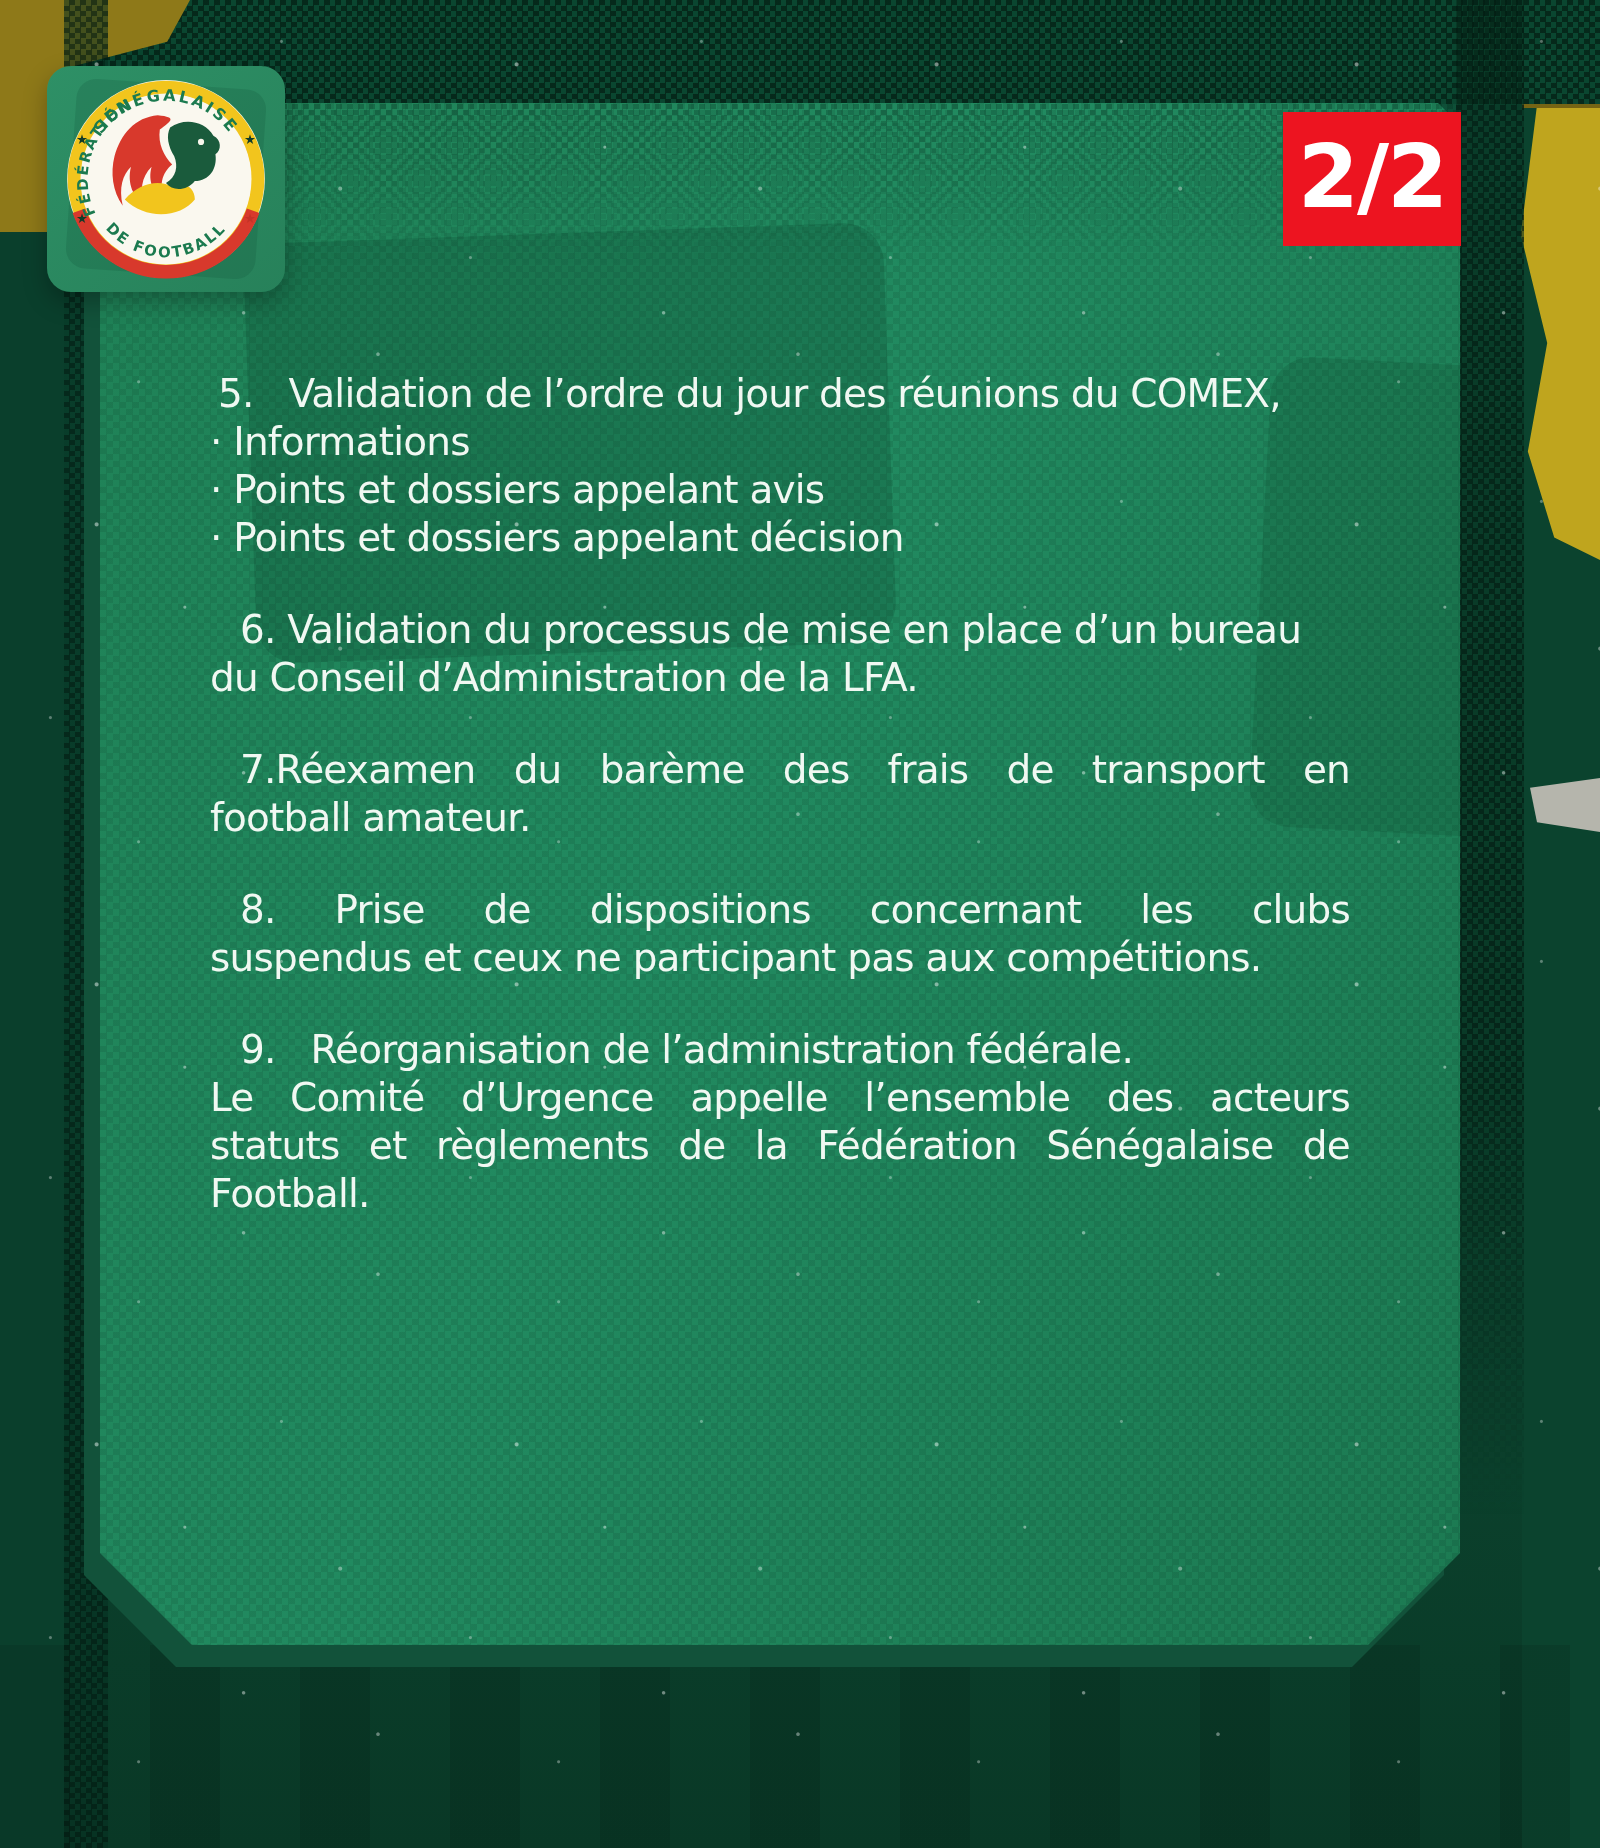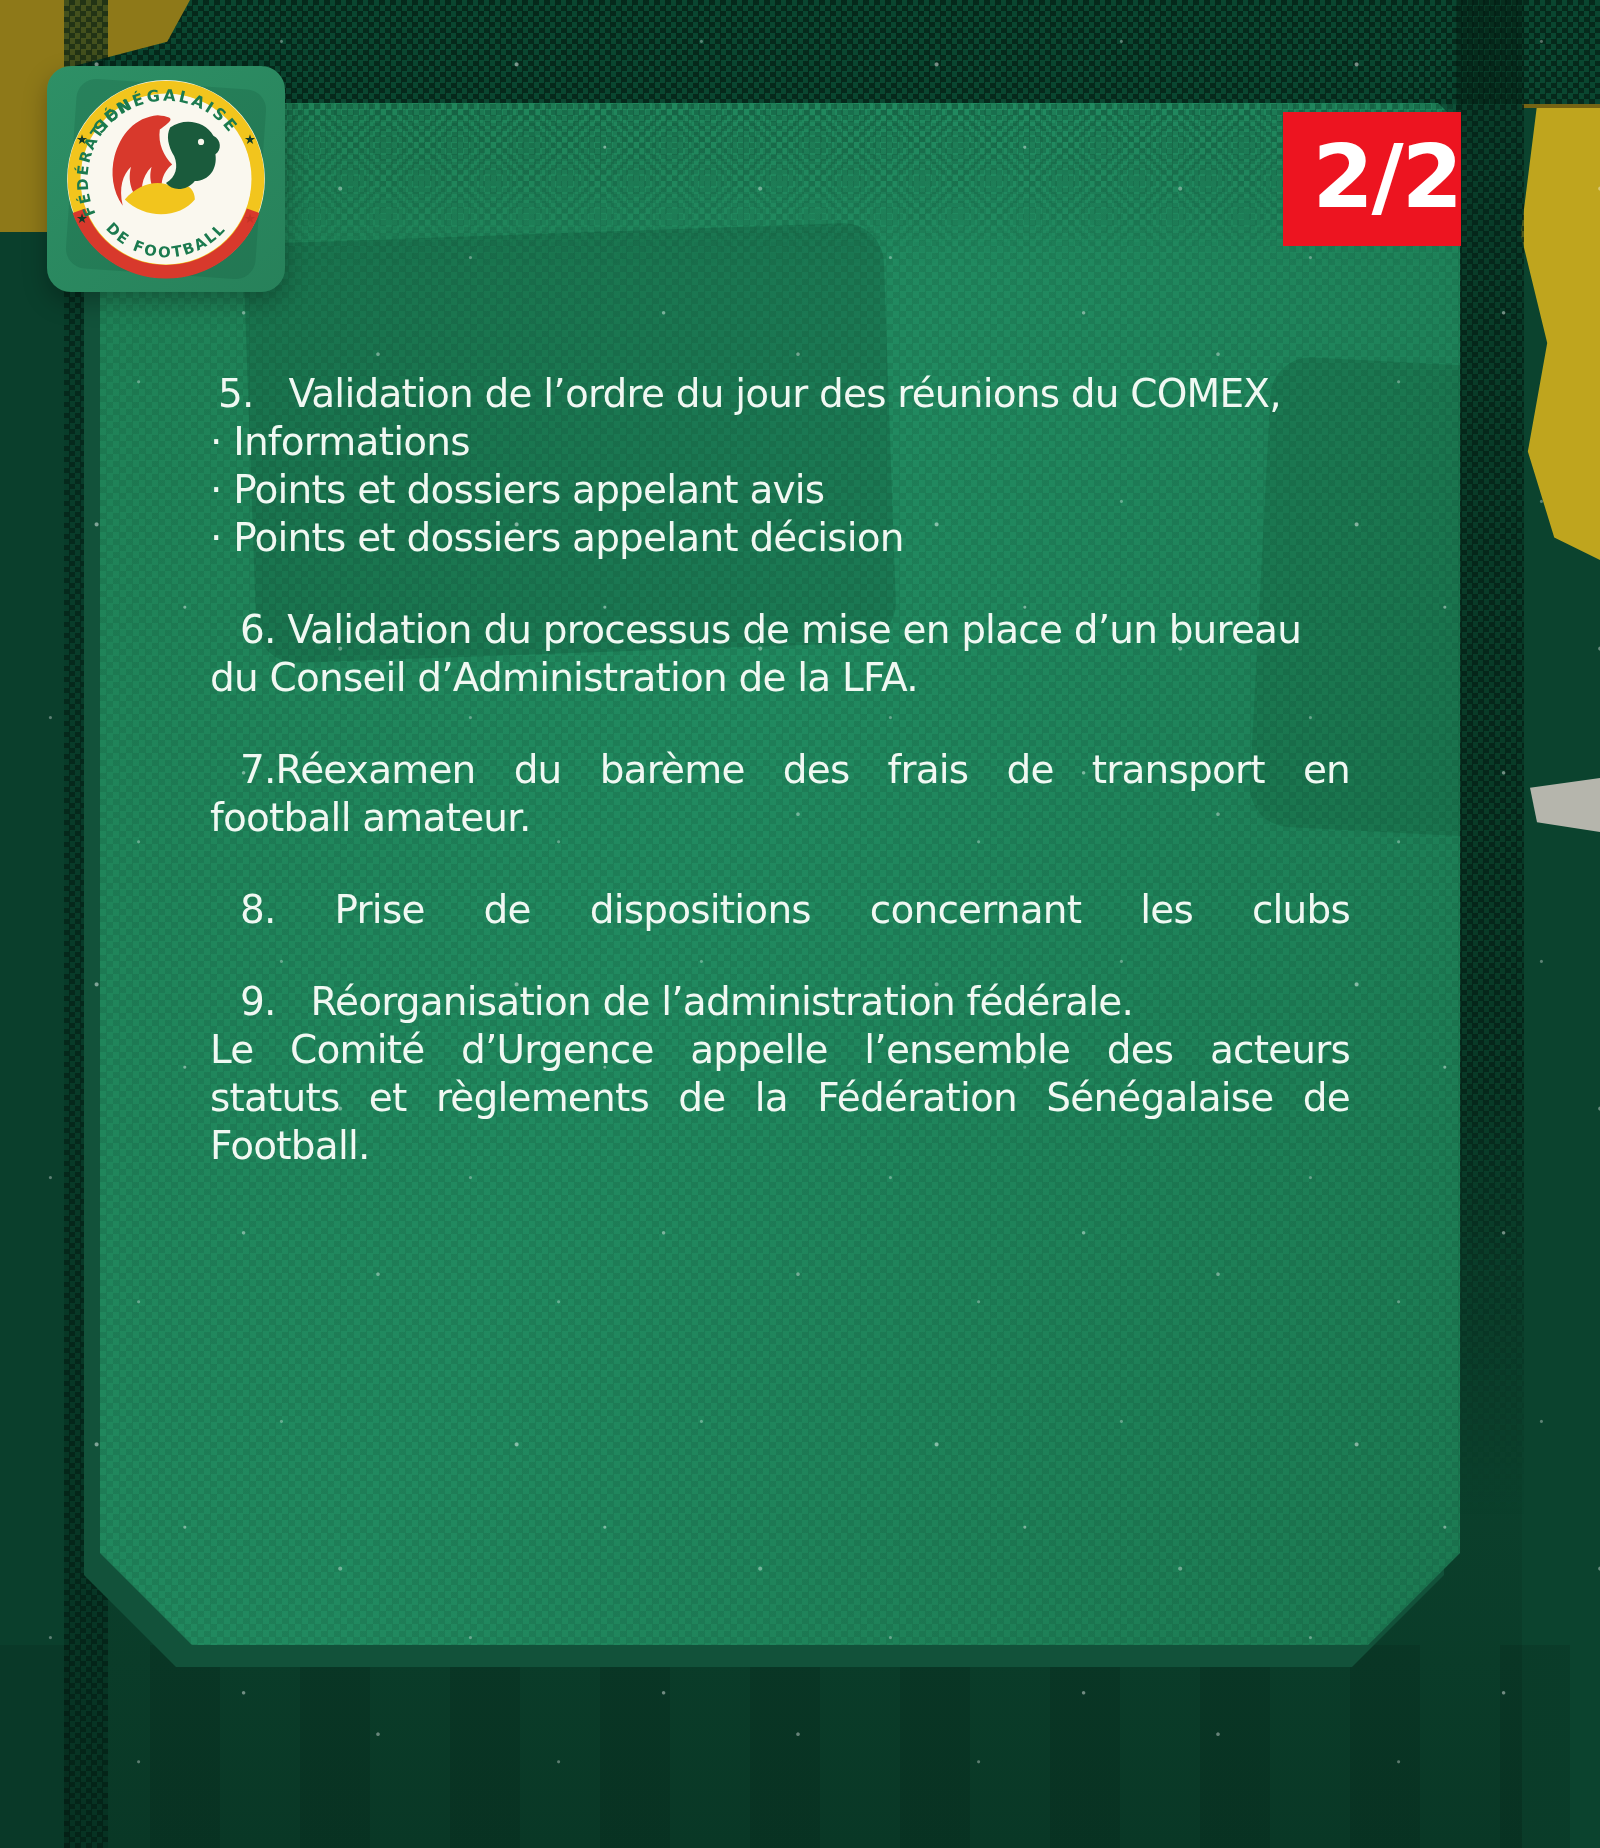--- a/index.html
+++ b/index.html
@@ -100,21 +100,21 @@
     position:absolute;left:47px;top:66px;width:238px;height:226px;border-radius:24px;
     background:linear-gradient(140deg,#2e9066,#27815a);
     box-shadow:0 10px 24px rgba(0,0,0,.28);
   }
   .logo-card .stripe{position:absolute;left:24px;top:18px;width:190px;height:190px;
     background:rgba(8,60,38,.15);border-radius:20px;transform:rotate(4deg);}
   .crest{position:absolute;left:16px;top:10px;}
   
   .page-badge{
     position:absolute;left:1283px;top:112px;width:178px;height:134px;background:#ed1420;
-    display:flex;align-items:center;justify-content:flex-end;
+    display:flex;align-items:center;justify-content:center;
   }
   .page-badge span{
     color:#ffffff;font-weight:bold;font-size:88px;letter-spacing:-2px;line-height:1;
     transform:translateY(-2px);
   }
 </style>
 </head>
 <body>
 
 <div id="stage">
@@ -150,20 +150,21 @@
     <div class="para" style="margin-top:44px;">
       <span class="ln ind">6. Validation du processus de mise en place d’un bureau</span>
       <span class="ln">du Conseil d’Administration de la LFA.</span>
     </div>
     <div class="para">
       <span class="ln jl ind">7.Réexamen du barème des frais de transport en</span>
       <span class="ln">football amateur.</span>
     </div>
     <div class="para">
       <span class="ln jl ind">8. Prise de dispositions concernant les clubs</span>
+      <span class="ln">suspendus et ceux ne participant pas aux compétitions.</span>
     </div>
     <div class="para tight">
       <span class="ln ind">9.&nbsp;&nbsp; Réorganisation de l’administration fédérale.</span>
     </div>
     <div class="para tight">
       <span class="ln jl">Le Comité d’Urgence appelle l’ensemble des acteurs</span>
       <span class="ln jl">statuts et règlements de la Fédération Sénégalaise de</span>
       <span class="ln">Football.</span>
     </div>
   </div>

